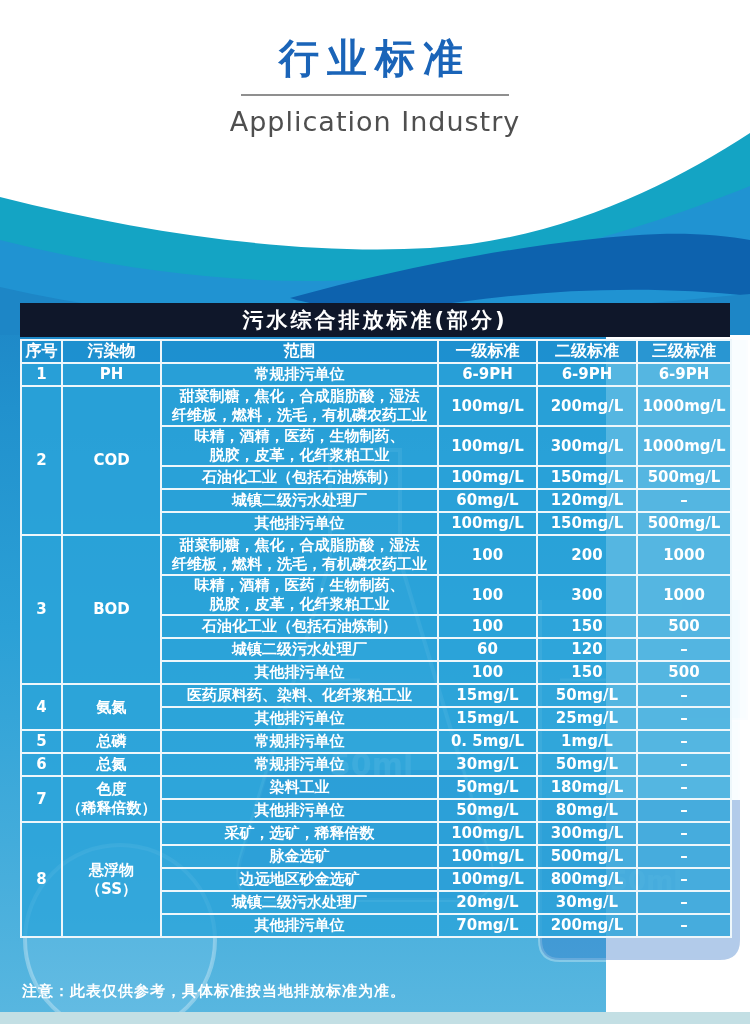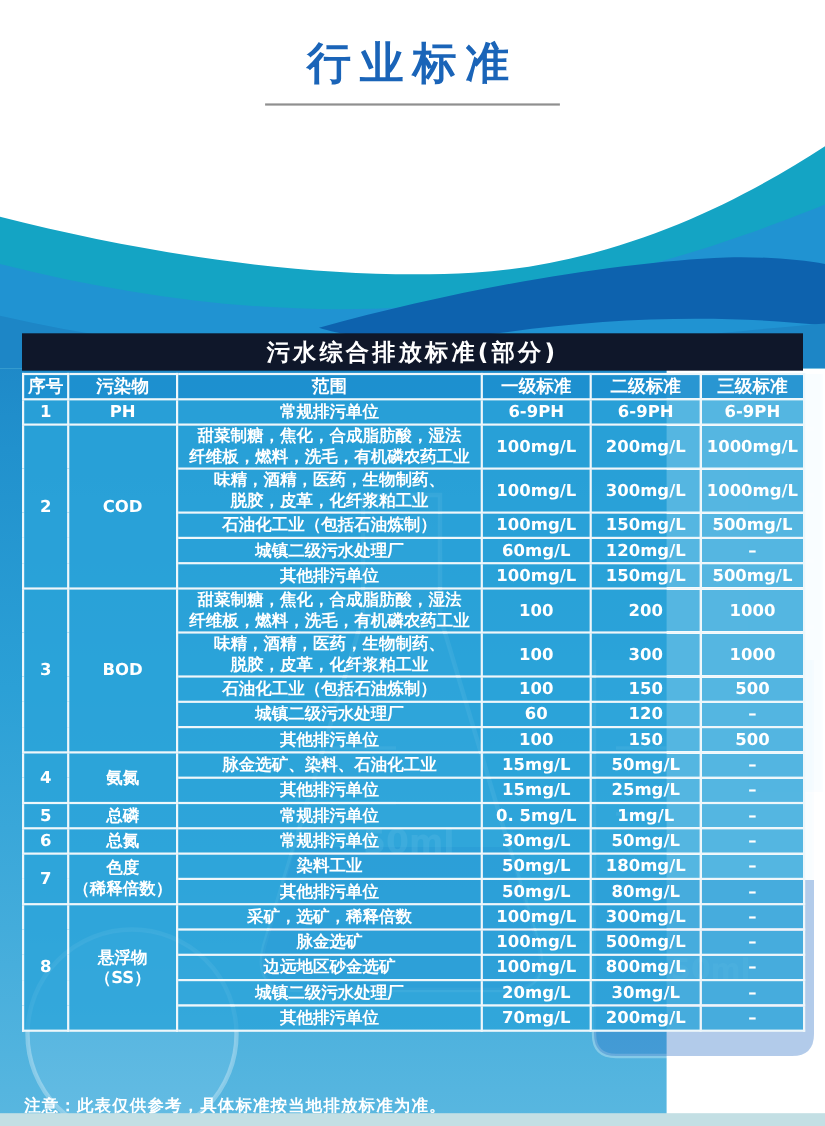--- a/index.html
+++ b/index.html
@@ -40,21 +40,21 @@
   table.standards th {
     height:23px; background:rgba(30,144,208,0.95); font-size:16px; font-weight:bold;
   }
   table.standards td { background:rgba(42,164,218,0.80); font-size:15px; line-height:1.25; }
   tr.single td { height:23px; }
   tr.double td { height:40px; }
   td[data-name="cell-scope"], td[data-name="cell-pollutant"] { white-space:pre-line; }
   
   .note {
     position:absolute; left:22px; top:982px; z-index:2; color:#ffffff;
-    font-size:15px; font-weight:bold; letter-spacing:1px;margin-top:14px;
+    font-size:15px; font-weight:bold; letter-spacing:1px;
   }
   .bottom-strip { position:absolute; left:0; bottom:0; width:750px; height:12px; background:#c3dfe4; z-index:3; }
 </style>
 </head>
 <body>
 
 <div class="page" data-name="page">
 
   <div class="bg" data-name="photo-background">
     <svg width="750" height="724" viewBox="0 0 750 724" data-name="glassware-illustration">
@@ -91,20 +91,21 @@
     <rect data-name="wave-white-sky" x="0" y="0" width="750" height="335" fill="#ffffff"></rect>
     <path data-name="wave-teal" d="M0,197 C150,235 300,255 430,248 C560,240 670,185 750,133 L750,335 L0,335 Z" fill="#14a4c4"></path>
     <path data-name="wave-blue" d="M0,240 C150,278 300,292 440,272 C580,252 690,210 750,186 L750,335 L0,335 Z" fill="#2093d2"></path>
     <path data-name="wave-dark" d="M290,298 C420,262 560,238 660,234 C695,233 728,236 750,240 L750,296 C660,286 560,288 460,302 C380,312 320,308 290,298 Z" fill="#0d62ae"></path>
     <path data-name="wave-base" d="M0,287 C150,322 320,330 470,318 C610,308 700,298 750,294 L750,335 L0,335 Z" fill="#1d86c6"></path>
   </svg>
 
   <div class="header" data-name="page-header">
     <h1 data-name="page-title">行业标准</h1>
     <div class="divider" data-name="title-divider"></div>
+    <h2 data-name="page-subtitle">Application Industry</h2>
   </div>
 
   <div class="table-wrap" data-name="standards-section">
     <div class="tbl-title" data-name="table-title">污水综合排放标准(部分)</div>
     <table class="standards" data-name="standards-table">
       <colgroup>
         <col style="width:41px">
           <col style="width:99px">
           <col style="width:277px">
         <col style="width:99px">
@@ -194,21 +195,21 @@
           </tr>
           <tr data-name="table-row" class="single">
             <td data-name="cell-scope">其他排污单位</td>
             <td data-name="cell-standard-l1">100</td>
             <td data-name="cell-standard-l2">150</td>
             <td data-name="cell-standard-l3">500</td>
           </tr>
           <tr data-name="table-row" class="single">
             <td data-name="cell-no" rowspan="2">4</td>
             <td data-name="cell-pollutant" rowspan="2">氨氮</td>
-            <td data-name="cell-scope">脉金选矿、染料、石油化工业</td>
+            <td data-name="cell-scope">医药原料药、染料、化纤浆粕工业</td>
             <td data-name="cell-standard-l1">15mg/L</td>
             <td data-name="cell-standard-l2">50mg/L</td>
             <td data-name="cell-standard-l3">–</td>
           </tr>
           <tr data-name="table-row" class="single">
             <td data-name="cell-scope">其他排污单位</td>
             <td data-name="cell-standard-l1">15mg/L</td>
             <td data-name="cell-standard-l2">25mg/L</td>
             <td data-name="cell-standard-l3">–</td>
           </tr>

